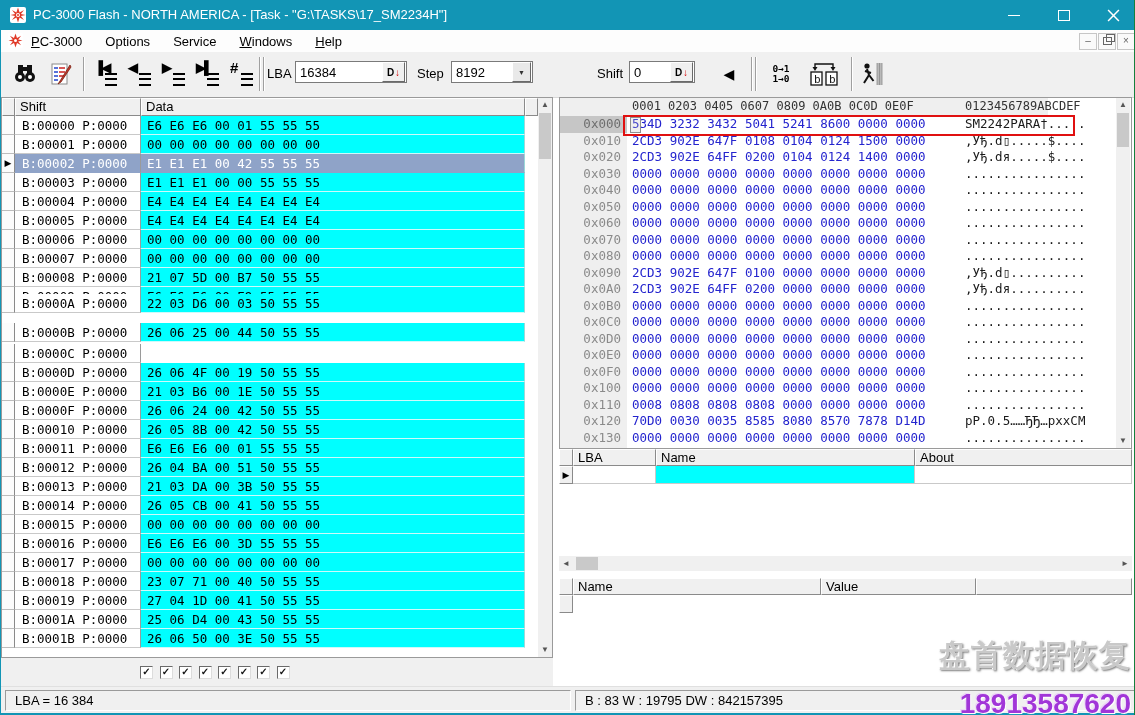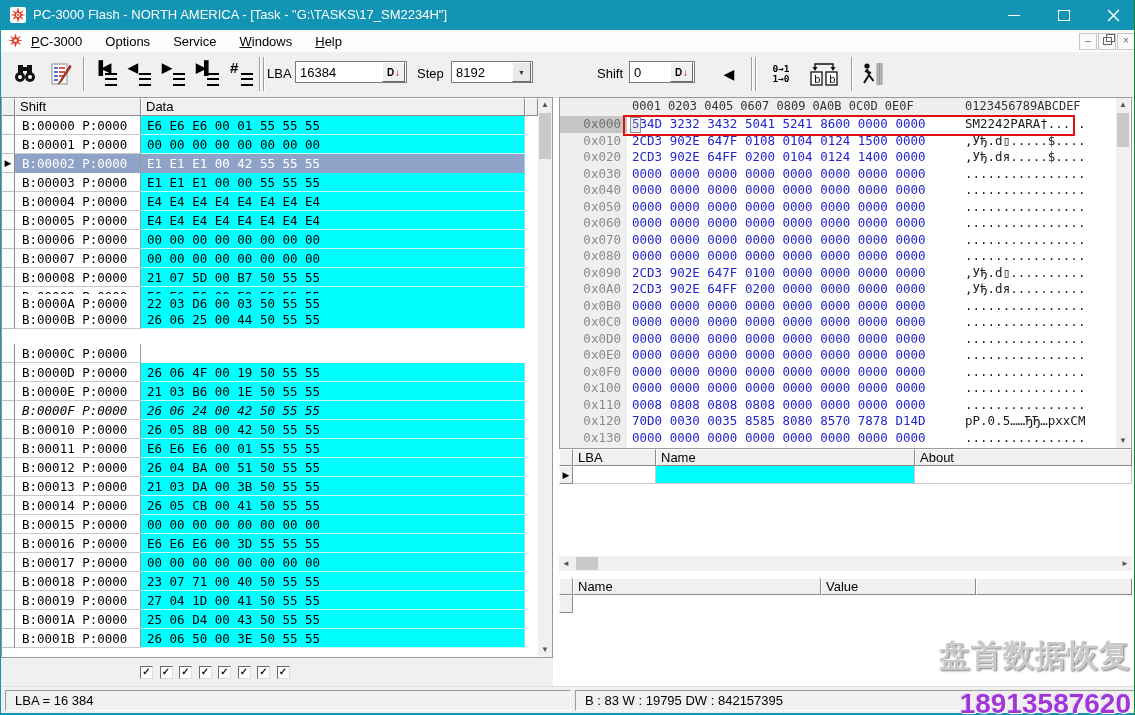--- a/index.html
+++ b/index.html
@@ -305,40 +305,40 @@
         <div class="grow" style="top: 189px;">
           <div class="ggut"></div>
           <div class="gshift mono">B:00009 P:0000</div>
           <div class="gdata mono">E6 E6 E6 00 E9 55 55 55</div>
         </div>
         <div class="grow" style="top: 196px;">
           <div class="ggut"></div>
           <div class="gshift mono">B:0000A P:0000</div>
           <div class="gdata mono">22 03 D6 00 03 50 55 55</div>
         </div>
-        <div class="grow" style="top: 212px;">
+        <div class="grow" style="top: 225px;">
           <div class="ggut"></div>
           <div class="gshift mono">B:0000B P:0000</div>
           <div class="gdata mono">26 06 25 00 44 50 55 55</div>
         </div>
         <div class="grow" style="top: 246px;">
           <div class="ggut"></div>
           <div class="gshift mono">B:0000C P:0000</div>
         </div>
         <div class="grow" style="top: 265px;">
           <div class="ggut"></div>
           <div class="gshift mono">B:0000D P:0000</div>
           <div class="gdata mono">26 06 4F 00 19 50 55 55</div>
         </div>
         <div class="grow" style="top: 284px;">
           <div class="ggut"></div>
           <div class="gshift mono">B:0000E P:0000</div>
           <div class="gdata mono">21 03 B6 00 1E 50 55 55</div>
         </div>
-        <div class="grow" style="top: 303px; font-style: italic;">
+        <div class="grow" style="top: 303px;">
           <div class="ggut"></div>
           <div class="gshift mono">B:0000F P:0000</div>
           <div class="gdata mono">26 06 24 00 42 50 55 55</div>
         </div>
         <div class="grow" style="top: 322px;">
           <div class="ggut"></div>
           <div class="gshift mono">B:00010 P:0000</div>
           <div class="gdata mono">26 05 8B 00 42 50 55 55</div>
         </div>
         <div class="grow" style="top: 341px;">

